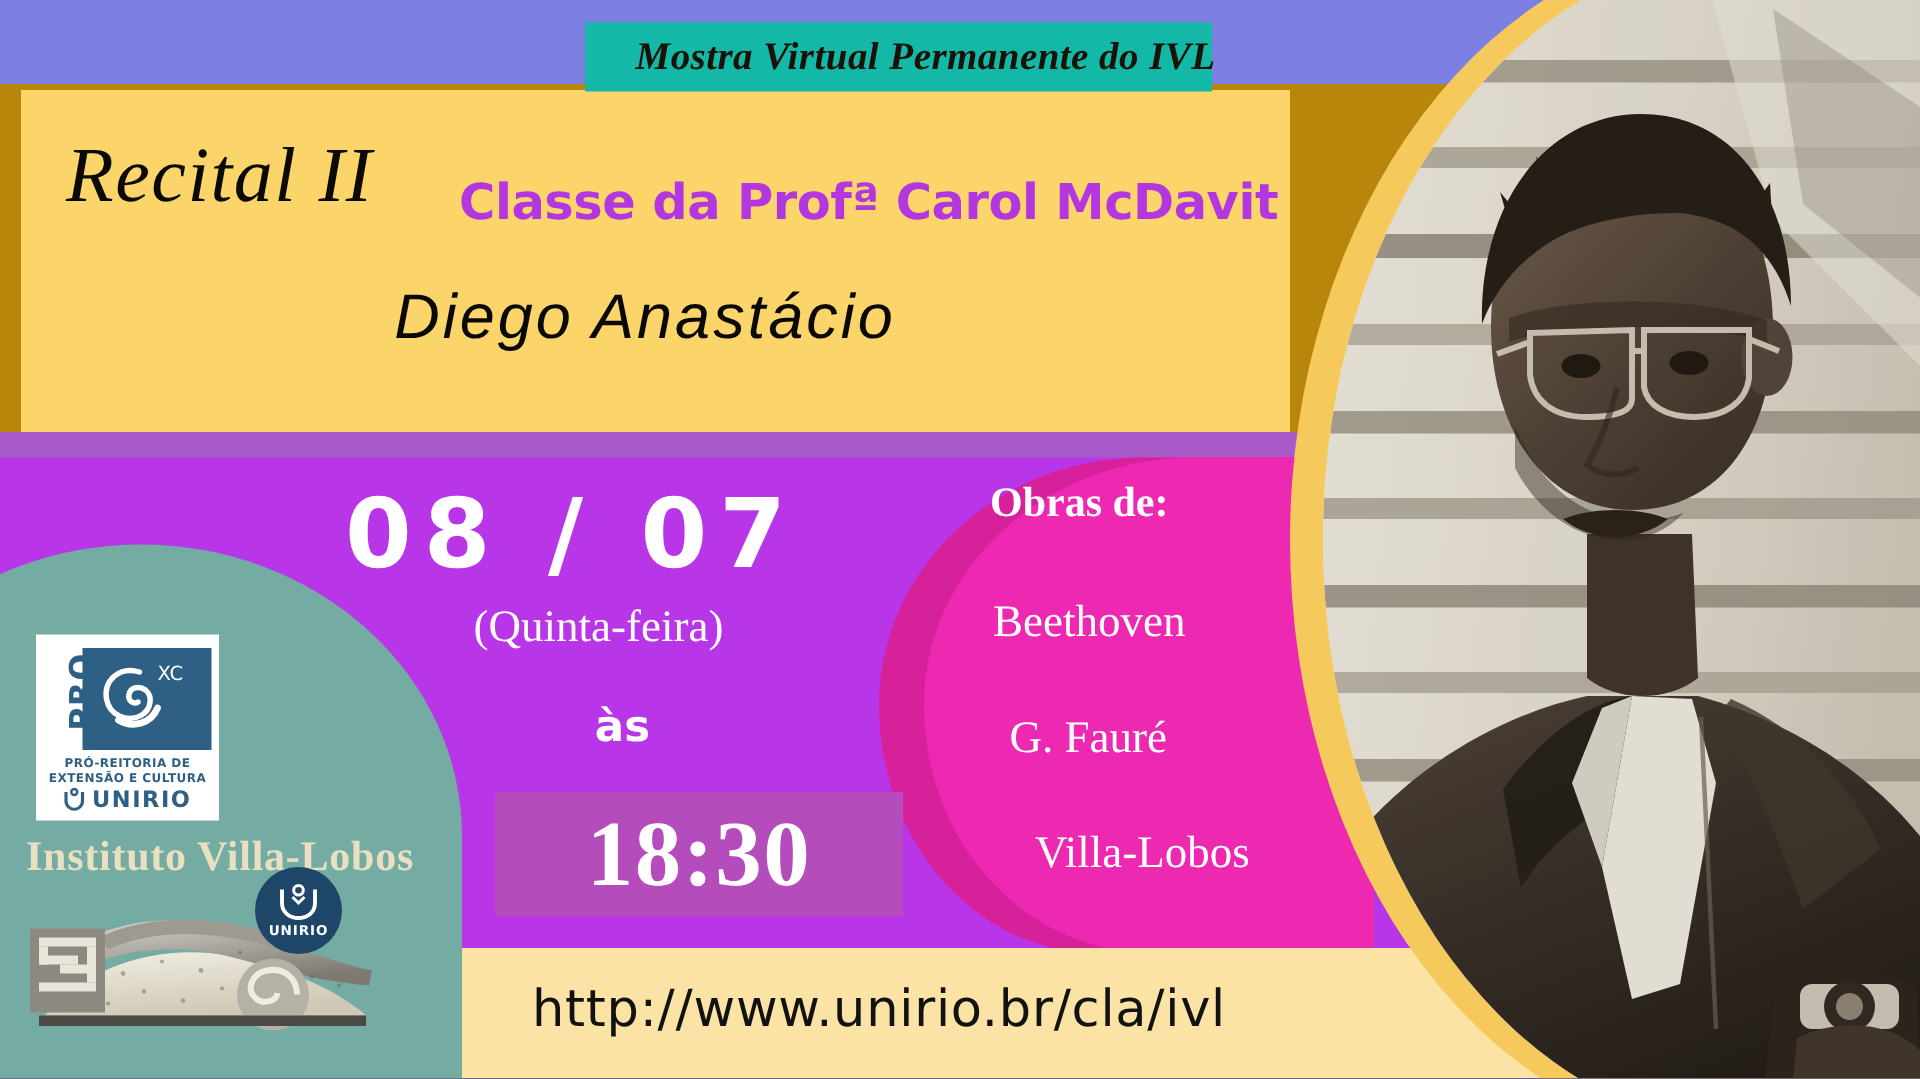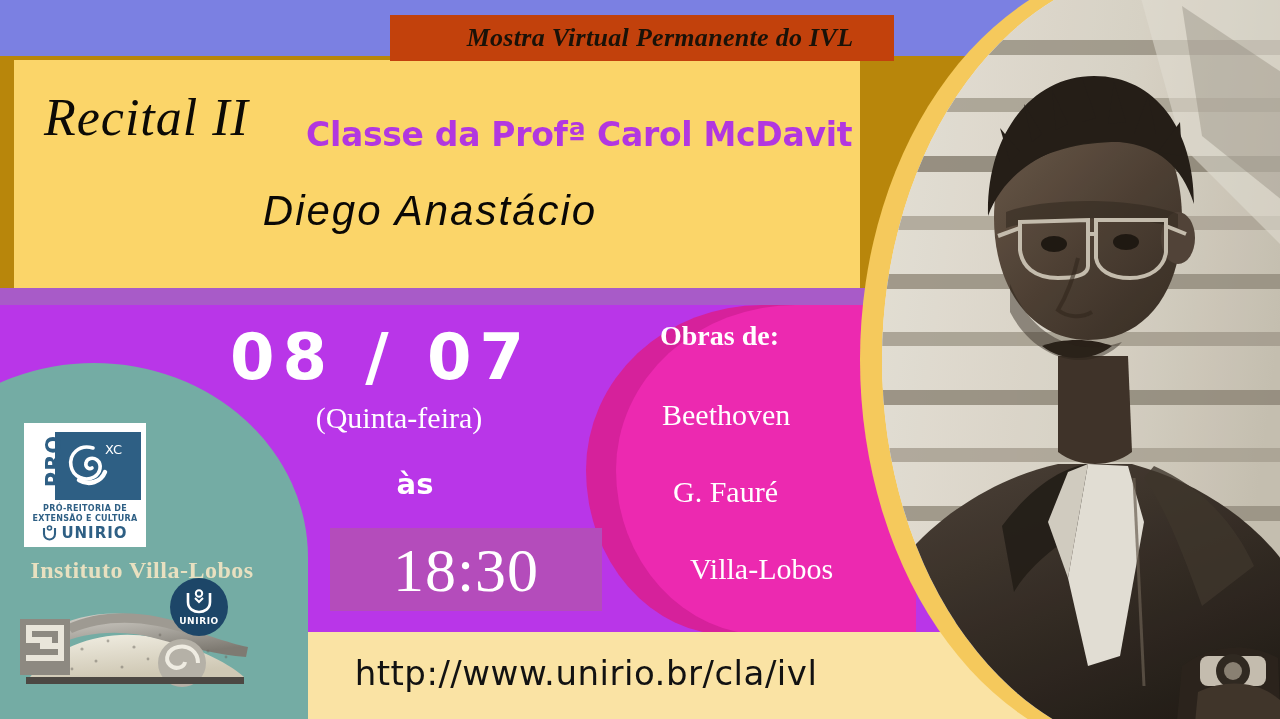--- a/index.html
+++ b/index.html
@@ -45,22 +45,22 @@
   }
 
   
   .panel-yellow{
     position:absolute;left:14px;top:60px;width:846px;height:228px;
     background:#fbd569;
   }
 
   
   .banner{
-    position:absolute;left:390px;top:15px;width:504px;height:46px;
-    background:#c2410c;
+    position:absolute;left:390px;top:15px;width:418px;height:46px;
+    background:#14b8a6;
     display:flex;align-items:center;justify-content:center;padding-left:36px;
   }
   .banner-text{
     font-family:"Liberation Serif", serif;
     font-style:italic;font-weight:700;
     font-size:26px;color:#1a1208;letter-spacing:.3px;
     white-space:nowrap;
   }
 
   
@@ -124,21 +124,21 @@
     font-family:"DejaVu Sans", sans-serif;
     font-weight:700;font-size:29px;line-height:1;color:#ffffff;
   }
   .time-box{
     position:absolute;left:330px;top:528px;width:272px;height:83px;
     background:#b44cbb;
     display:flex;align-items:center;justify-content:center;
   }
   .time-text{
     font-family:"Liberation Serif", serif;
-    font-weight:400;font-size:62px;line-height:1;color:#ffffff;
+    font-weight:700;font-size:62px;line-height:1;color:#ffffff;
     letter-spacing:1px;
   }
 
   
   .obras-title{
     position:absolute;left:660px;top:322px;
     font-family:"Liberation Serif", serif;
     font-weight:700;font-size:28px;line-height:1;color:#ffffff;
     white-space:nowrap;
   }
@@ -193,23 +193,23 @@
   }
   .px-unirio svg{display:block;}
   .px-unirio span{
     font-family:"DejaVu Sans", sans-serif;font-weight:700;font-size:15px;
     color:#2e5f84;letter-spacing:1px;
   }
 
   
   .ivl-title{
     position:absolute;left:8px;top:558px;width:268px;
-    text-align:center;
-    font-family:"Liberation Serif", serif;
-    font-weight:700;font-size:24px;line-height:1;color:#e8e0c0;
+    text-align:right;
+    font-family:"Liberation Serif", serif;
+    font-weight:700;font-size:28px;line-height:1;color:#e8e0c0;
     letter-spacing:.5px;
   }
   .ivl-art{position:absolute;left:12px;top:585px;width:260px;height:110px;}
   .unirio-badge{
     position:absolute;left:170px;top:578px;width:58px;height:58px;
     border-radius:50%;background:#1d4668;
     display:flex;flex-direction:column;align-items:center;justify-content:center;
   }
   .unirio-badge .ub-text{
     font-family:"DejaVu Sans", sans-serif;font-weight:700;font-size:9px;

